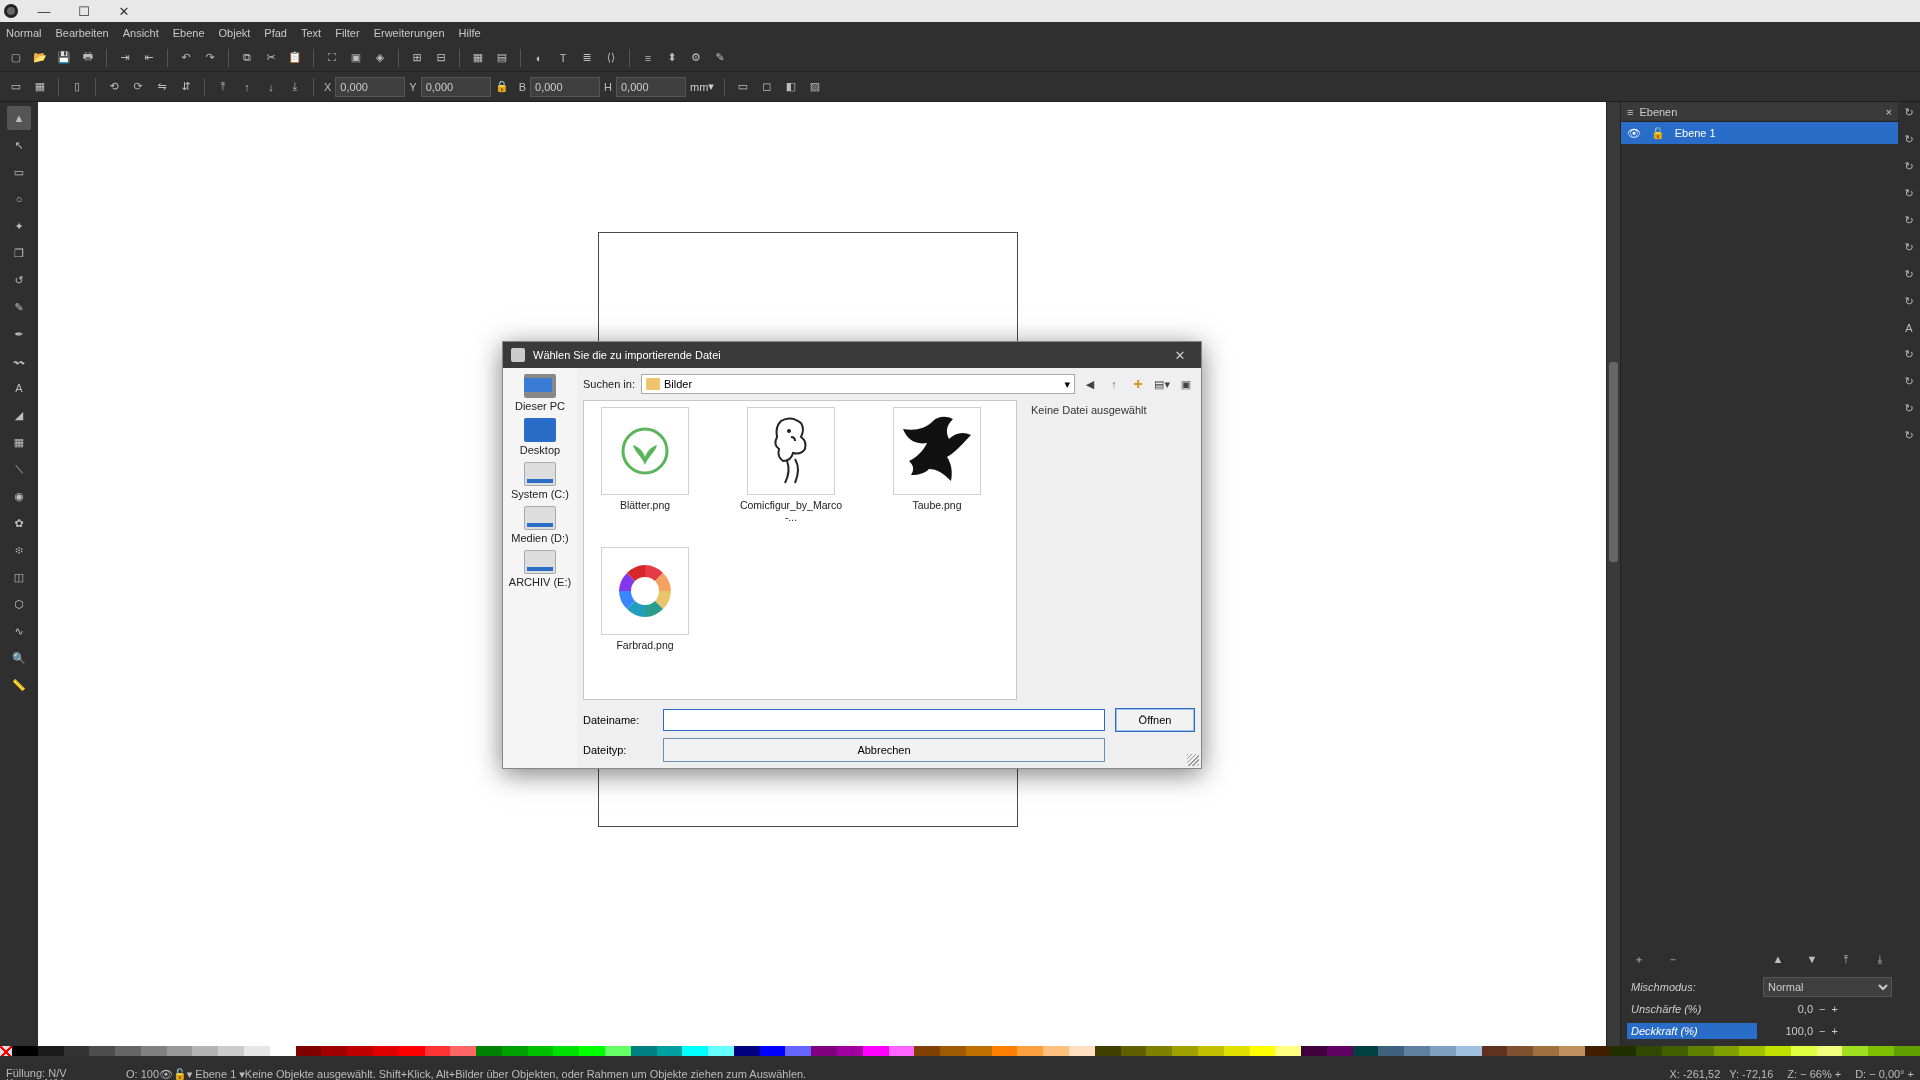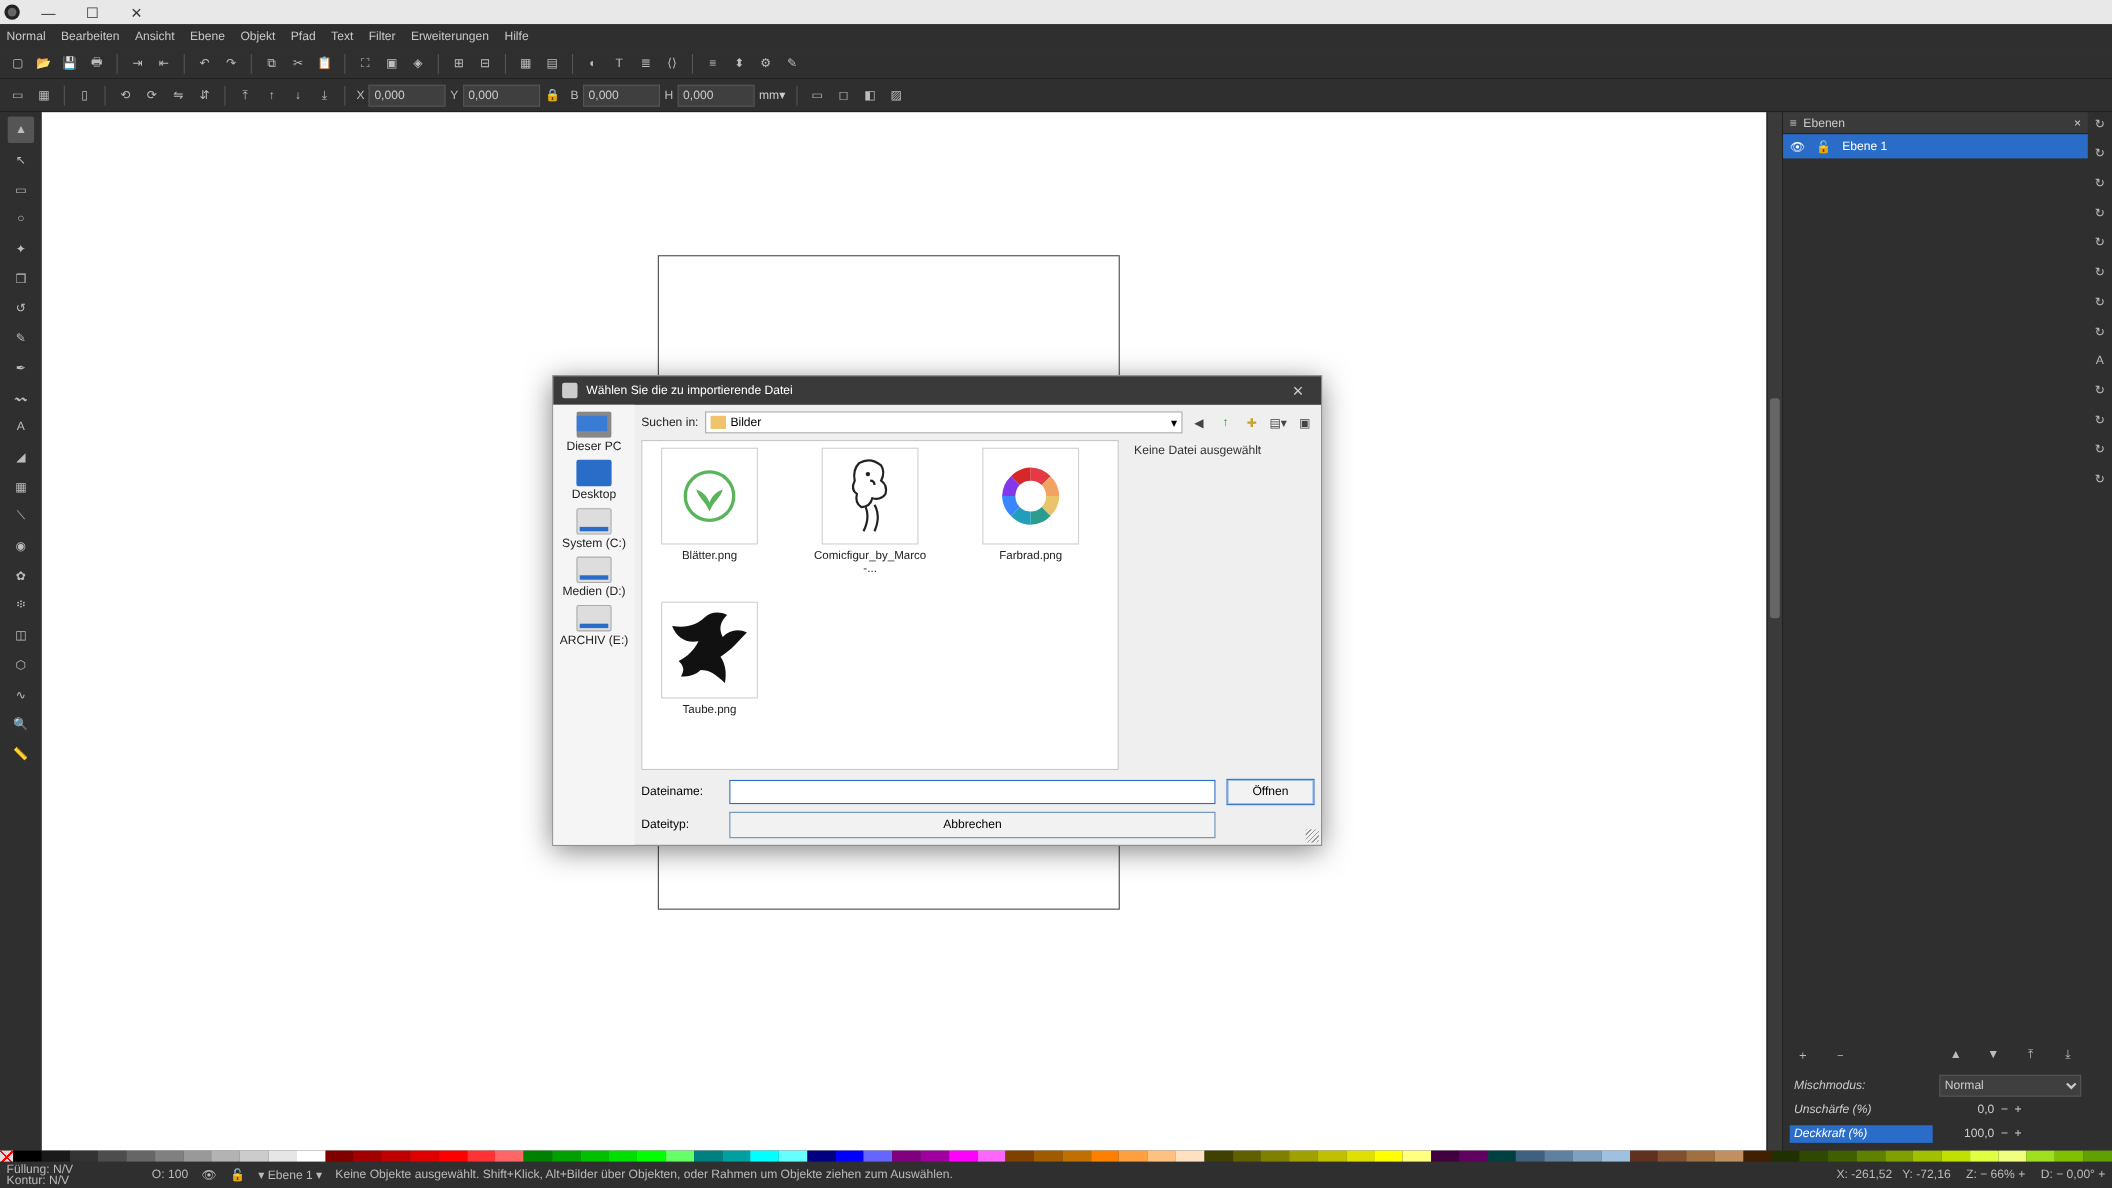--- a/index.html
+++ b/index.html
@@ -52,21 +52,21 @@
 
 
 .dockbtns { position: absolute; top: 102px; right: 0; bottom: 34px; width: 22px; background: #2f2f2f; display: flex; flex-direction: column; align-items: center; padding-top: 4px; gap: 14px; color: #bbb; }
 
 
 .palette { position: absolute; left: 0; right: 0; bottom: 22px; height: 12px; display: flex; }
 .palette .x { width: 12px; height: 12px; background: linear-gradient(45deg, transparent 45%, red 45%, red 55%, transparent 55%), linear-gradient(-45deg, transparent 45%, red 45%, red 55%, transparent 55%); background-color: #ddd; }
 .palette .sw { height: 12px; flex: 1; }
 
 
-.status { position: absolute; left: 0; right: 0; bottom: 0; height: 22px; background: #2f2f2f; display: flex; align-items: center; color: #bbb; padding: 12px 6px; gap: 12px; font-size: 10px; }
+.status { position: absolute; left: 0; right: 0; bottom: 0; height: 22px; background: #2f2f2f; display: flex; align-items: flex-start; color: #bbb; padding: 12px 6px; gap: 0; font-size: 10px; }
 .status .fillstroke { width: 120px; line-height: 10px; }
 .status .right { margin-left: auto; display: flex; gap: 14px; }
 
 
 .dialog { position: absolute; left: 502px; top: 341px; width: 700px; background: #efefef; border: 1px solid #888; box-shadow: 0 5px 25px rgba(0,0,0,.5); }
 .dialog .dtbar { height: 26px; background: #3a3a3a; display: flex; align-items: center; color: #fff; padding: 0 8px; }
 .dialog .dtbar .dico { width: 14px; height: 14px; background: #ccc; margin-right: 8px; border-radius: 2px; }
 .dialog .dtbar .close { margin-left: auto; width: 26px; text-align: center; color: #ccc; font-size: 13px; }
 .dialog .body { display: flex; }
 .dialog .navcol { width: 74px; background: #f5f5f5; padding: 6px 0; display: flex; flex-direction: column; align-items: center; gap: 6px; }
@@ -440,45 +440,45 @@
                   <path d="M20 10 Q30 4 40 12 Q44 18 40 26 Q46 30 44 38 Q40 44 32 42 Q30 50 22 50 Q16 46 18 38 Q12 34 16 26 Q14 16 20 10 Z" fill="none" stroke="#222" stroke-width="2"></path>
                   <circle cx="28" cy="20" r="2" fill="#222"></circle>
                   <path d="M30 26 Q34 26 34 30" fill="none" stroke="#222" stroke-width="2"></path>
                   <path d="M26 50 Q30 60 24 72 M34 48 Q40 58 34 72" fill="none" stroke="#222" stroke-width="2"></path>
                 </svg>
               </div>
             <div class="fname">Comicfigur_by_Marco-...</div>
           </div>
           <div class="file">
             <div class="thumb">
+                <svg width="80" height="80" viewBox="0 0 80 80">
+                  <path d="M12 50 C20 46 26 40 30 32 C18 34 10 28 6 18 C18 20 28 18 36 10 C40 6 48 4 56 8 C50 14 48 20 52 28 C58 22 66 20 74 24 C66 32 60 40 50 46 C54 52 56 60 54 70 C46 62 40 58 32 58 C28 62 22 64 14 64 C18 58 16 54 12 50 Z" fill="#111"></path>
+                </svg>
+              </div>
+            <div class="fname">Taube.png</div>
+          </div>
+          <div class="file">
+            <div class="thumb">
                 <svg width="70" height="70" viewBox="0 0 70 70">
                   <g transform="translate(35,35)">
                     <circle r="26" fill="#fff"></circle>
                     <path d="M0 -26 A26 26 0 0 1 18 -18 L10 -10 A14 14 0 0 0 0 -14 Z" fill="#e63946"></path>
                     <path d="M18 -18 A26 26 0 0 1 26 0 L14 0 A14 14 0 0 0 10 -10 Z" fill="#f4a261"></path>
                     <path d="M26 0 A26 26 0 0 1 18 18 L10 10 A14 14 0 0 0 14 0 Z" fill="#e9c46a"></path>
                     <path d="M18 18 A26 26 0 0 1 0 26 L0 14 A14 14 0 0 0 10 10 Z" fill="#2a9d8f"></path>
                     <path d="M0 26 A26 26 0 0 1 -18 18 L-10 10 A14 14 0 0 0 0 14 Z" fill="#219ebc"></path>
                     <path d="M-18 18 A26 26 0 0 1 -26 0 L-14 0 A14 14 0 0 0 -10 10 Z" fill="#3a86ff"></path>
                     <path d="M-26 0 A26 26 0 0 1 -18 -18 L-10 -10 A14 14 0 0 0 -14 0 Z" fill="#8338ec"></path>
                     <path d="M-18 -18 A26 26 0 0 1 0 -26 L0 -14 A14 14 0 0 0 -10 -10 Z" fill="#d62828"></path>
                     <circle r="12" fill="#fff"></circle>
                   </g>
                 </svg>
               </div>
             <div class="fname">Farbrad.png</div>
           </div>
-          <div class="file">
-            <div class="thumb">
-                <svg width="80" height="80" viewBox="0 0 80 80">
-                  <path d="M12 50 C20 46 26 40 30 32 C18 34 10 28 6 18 C18 20 28 18 36 10 C40 6 48 4 56 8 C50 14 48 20 52 28 C58 22 66 20 74 24 C66 32 60 40 50 46 C54 52 56 60 54 70 C46 62 40 58 32 58 C28 62 22 64 14 64 C18 58 16 54 12 50 Z" fill="#111"></path>
-                </svg>
-              </div>
-            <div class="fname">Taube.png</div>
-          </div>
         </div>
         <div class="preview">
           <span>Keine Datei ausgewählt</span>
         </div>
       </div>
       <div class="bottomctl">
         <span>Dateiname:</span>
         <input style="border: 1px solid rgb(42, 109, 201);" value="">
         <button class="dbtn primary">Öffnen</button>
         <span>Dateityp:</span>

